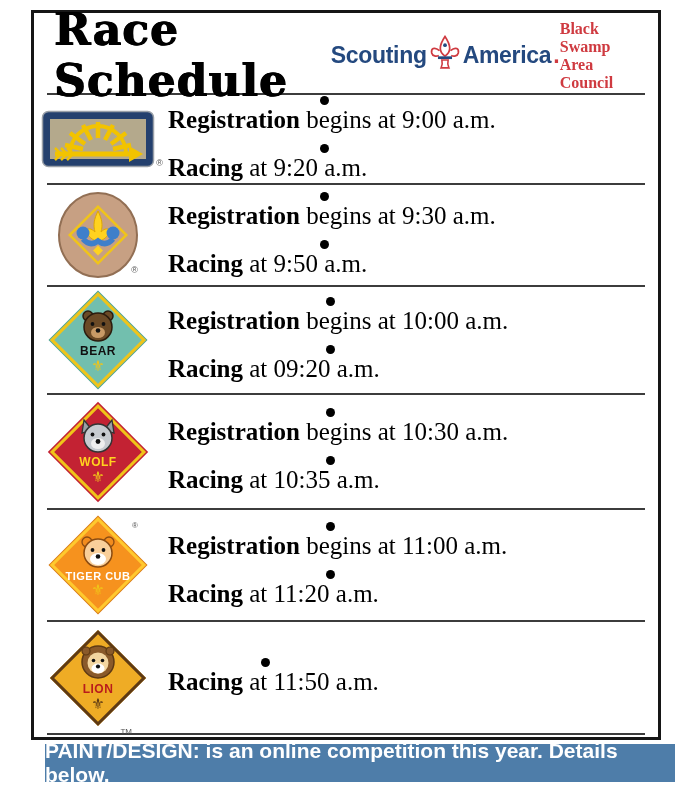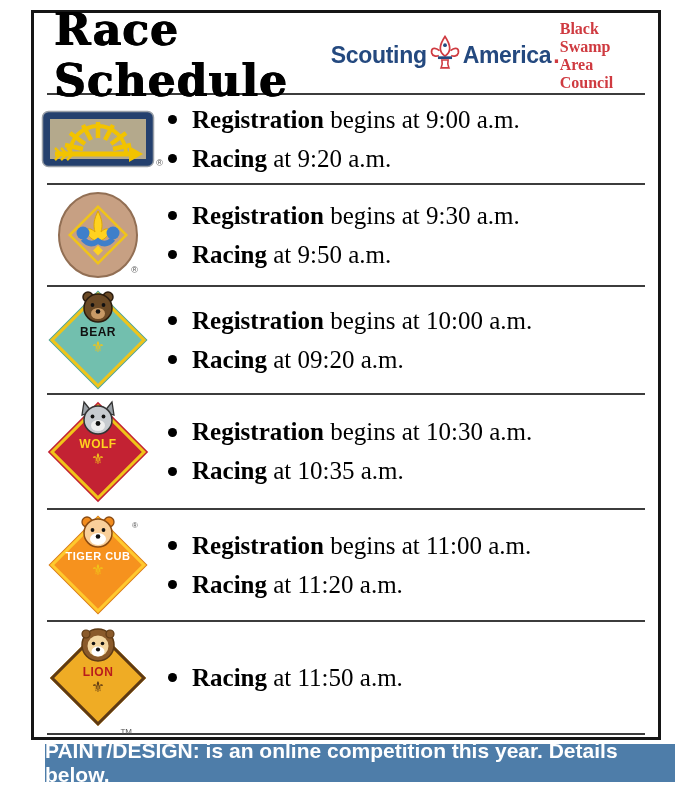--- a/index.html
+++ b/index.html
@@ -23,21 +23,21 @@
            color:#cf3a40;margin-top:1px;}
 
   
   .sep{border-top:2px solid #3c3c3c;margin:0 13px;}
 
   
   .row{display:flex;align-items:center;}
   .rh1{height:88px}.rh2{height:100px}.rh3{height:106px}.rh4{height:113px}.rh5{height:110px}.rh6{height:111px}
   .badge-col{width:128px;flex:0 0 128px;display:flex;justify-content:center;align-items:center;position:relative;}
   .bullets{display:flex;flex-direction:column;gap:9px;padding-left:6px;}
-  .bullet-line{display:flex;align-items:center;font-size:25px;color:#000;line-height:1.2;}
+  .bullet-line{display:flex;align-items:flex-start;font-size:25px;color:#000;line-height:1.2;flex-direction:column;}
   .dot{width:9px;height:9px;border-radius:50%;background:#000;flex:0 0 9px;
        align-self:center;margin-right:15px;}
   .b{font-weight:bold;}
 
   
   .mark{position:absolute;font-family:"Liberation Sans", sans-serif;font-size:9px;color:#555;}
 
   
   .badge-aol{position:relative;width:114px;height:58px;}
 
@@ -46,21 +46,21 @@
 
   
   .badge-diamond{position:relative;width:104px;height:104px;}
   .diamond-bg{position:absolute;left:18px;top:18px;width:62px;height:62px;transform:rotate(45deg);
               box-sizing:content-box;}
   .bear .diamond-bg{background:#72bfae;border:3px solid #f0c419;box-shadow:0 0 0 1px #4ba08f;}
   .wolf .diamond-bg{background:#c32233;border:3px solid #f0c419;box-shadow:0 0 0 1.5px #c32233;}
   .tiger .diamond-bg{background:#f6921e;border:3px solid #ffc92e;box-shadow:0 0 0 1px #d97a10;}
   .lion .diamond-bg{background:#efac25;border:3px solid #5e3a14;}
   .diamond-content{position:absolute;inset:0;display:flex;flex-direction:column;
-                   align-items:center;}
+                   align-items:center;justify-content:center;}
   .badge-label{font-family:"Liberation Sans", sans-serif;font-weight:bold;font-size:12px;
                letter-spacing:0.5px;margin-top:1px;}
   .bear .badge-label{color:#101010;}
   .wolf .badge-label{color:#ffd21f;}
   .tiger .badge-label{color:#ffffff;font-size:11px;}
   .lion .badge-label{color:#b91c1c;}
   .badge-fleur{font-size:15px;line-height:15px;margin-top:1px;}
   .bear .badge-fleur,.wolf .badge-fleur,.tiger .badge-fleur{color:#f0c419;}
   .lion .badge-fleur{color:#5e3a14;}
 

